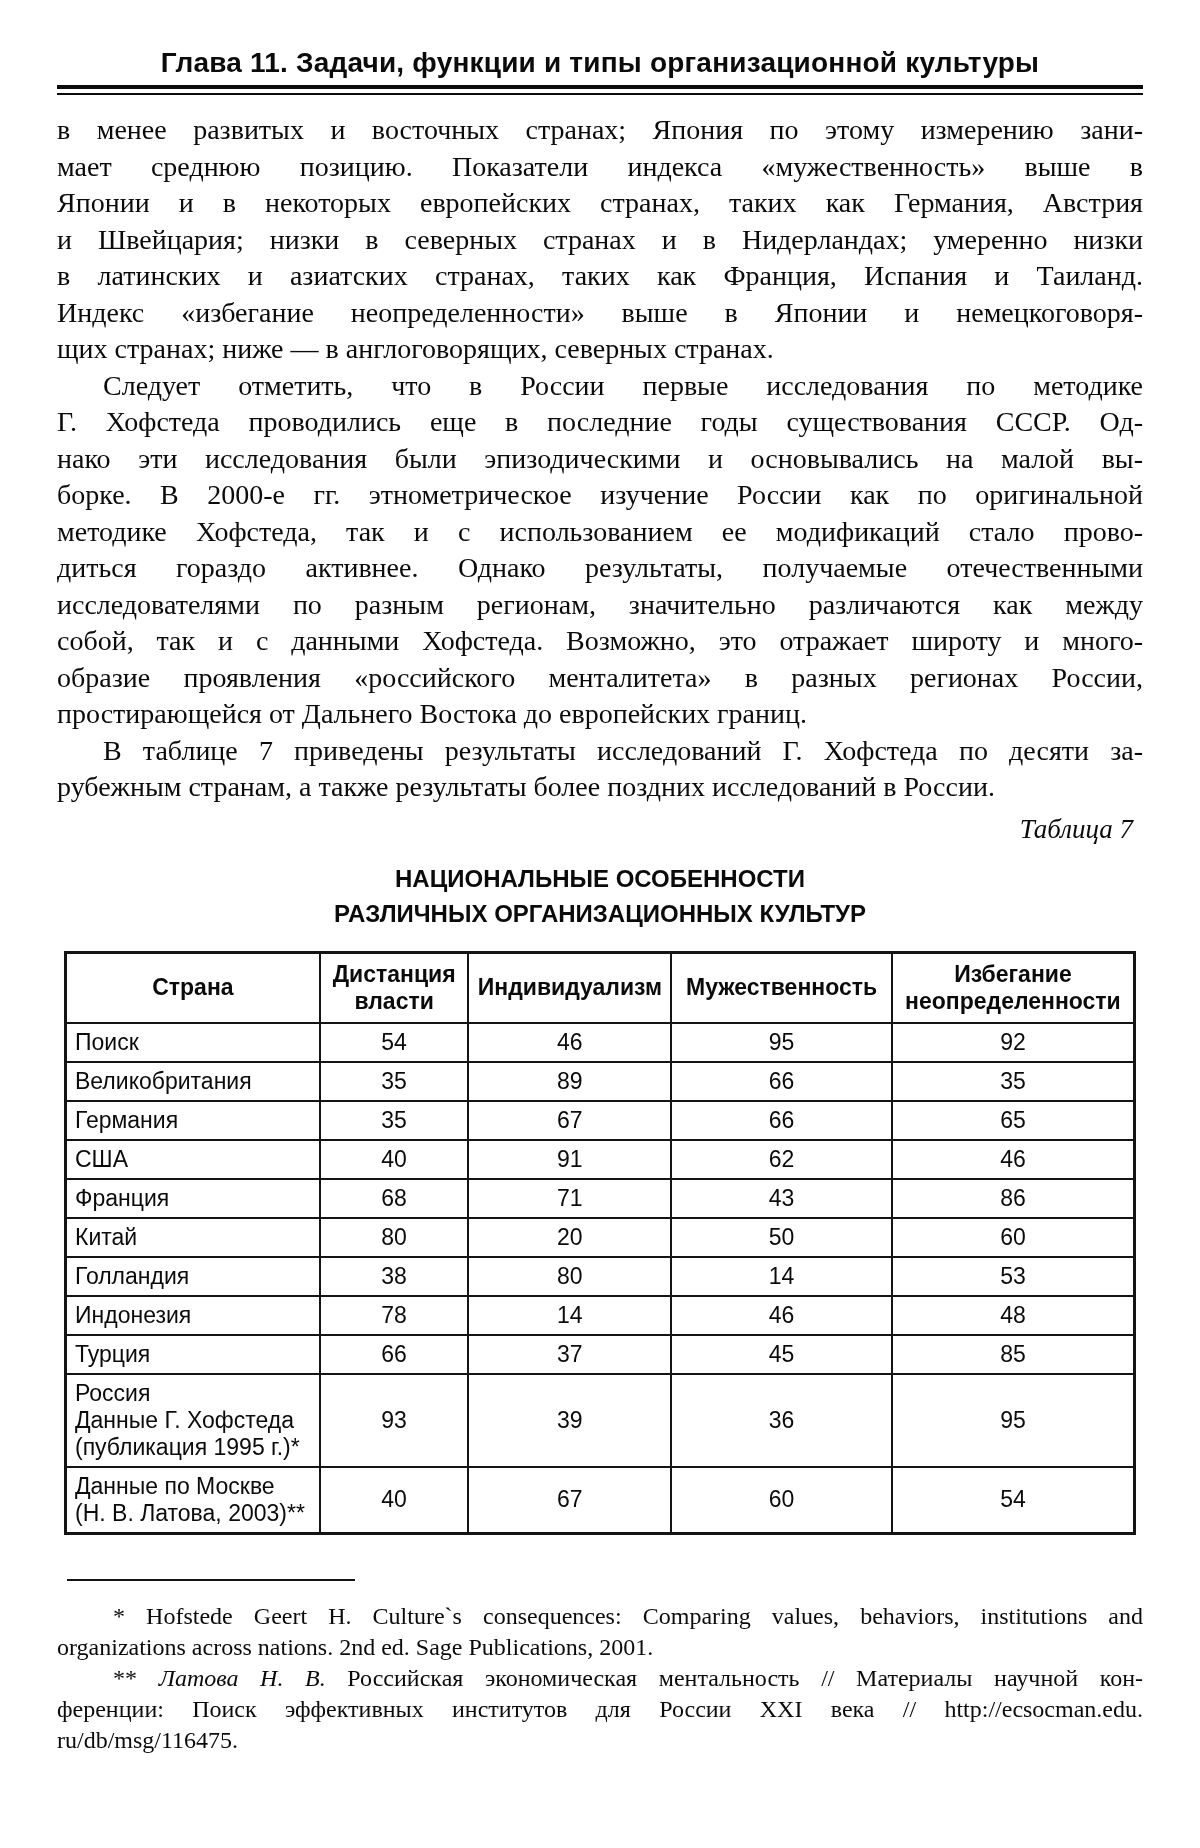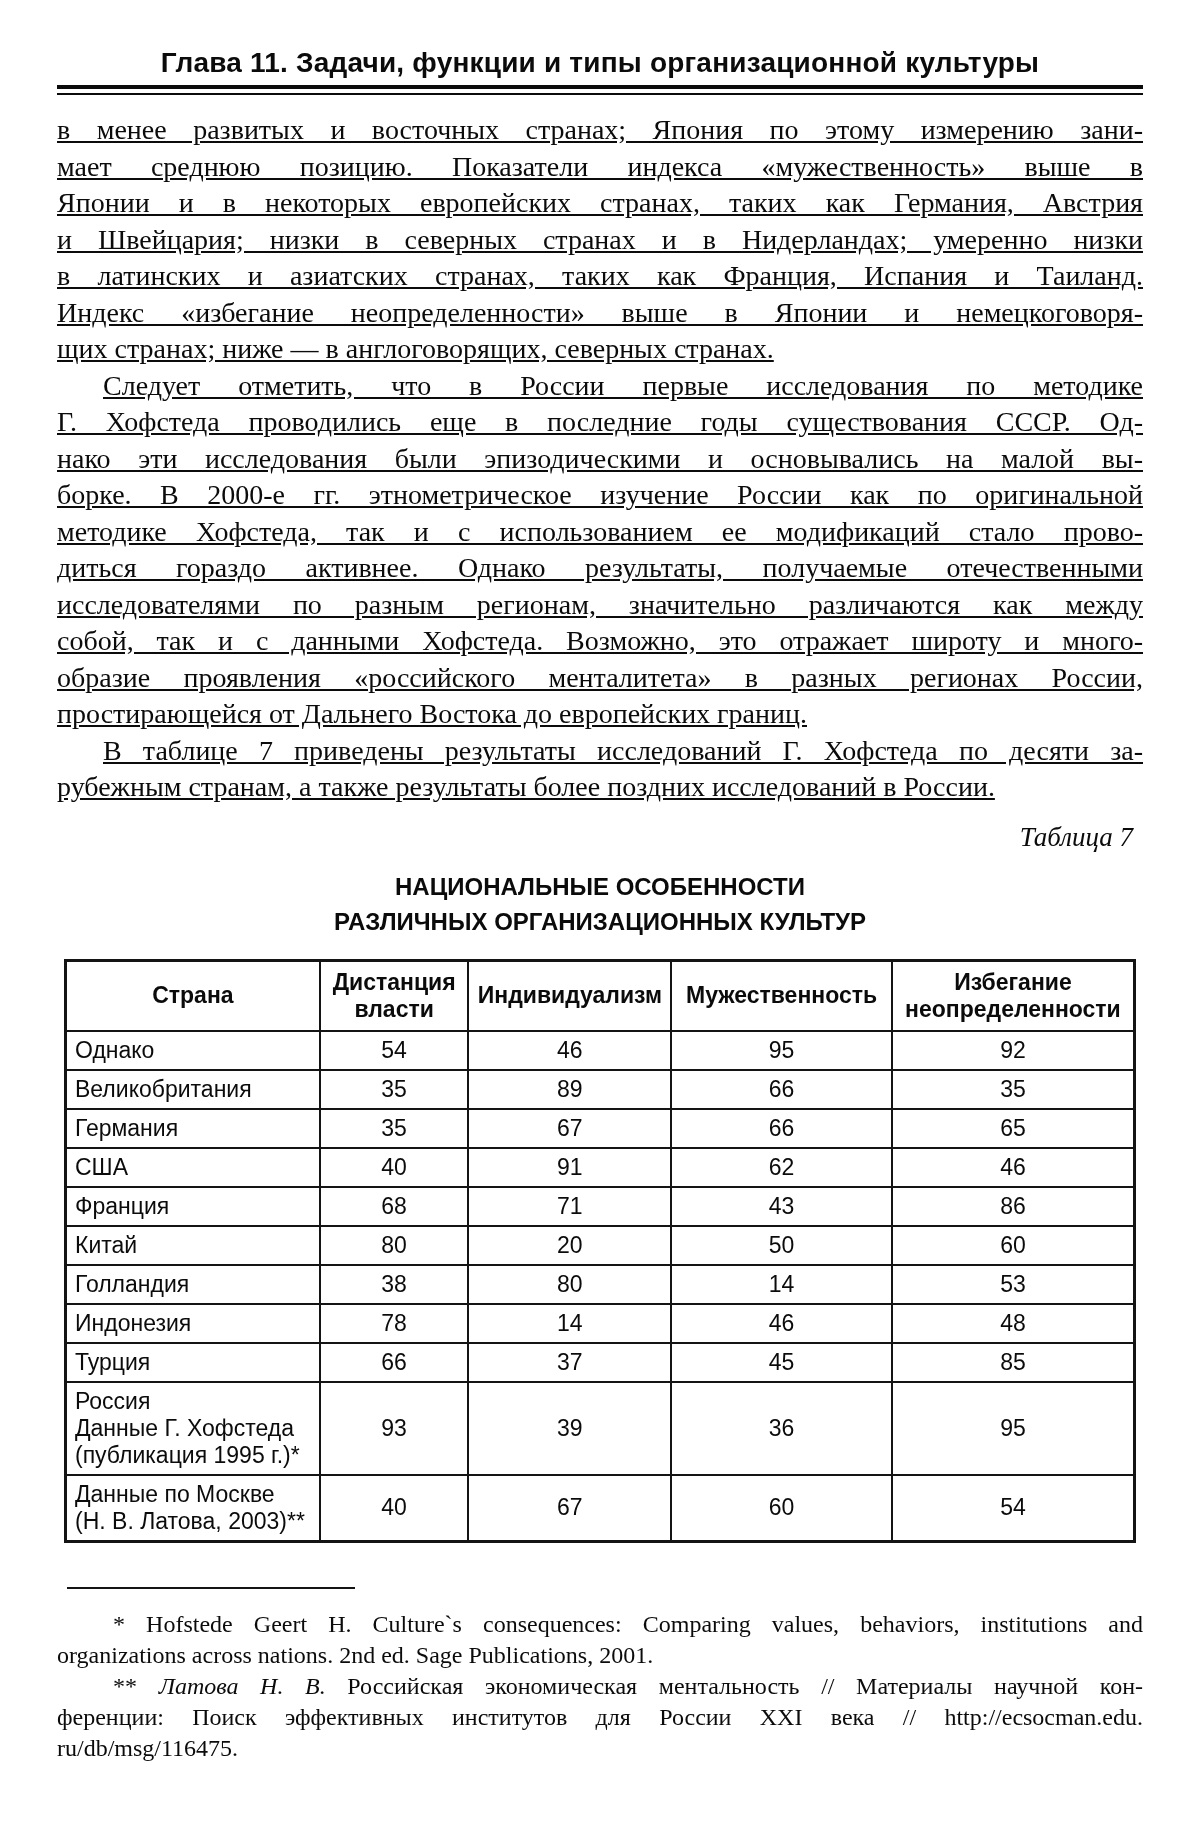--- a/index.html
+++ b/index.html
@@ -24,31 +24,30 @@
     margin-top: 9px;
     height: 4px;
     border-top: 4px solid #0b0b0b;
     border-bottom: 2px solid #0b0b0b;
   }
 
   .body-text {
     margin-top: 17px;
     font-size: 28px;
     line-height: 36.5px;
-    text-decoration: underline;
   }
   .line {
     text-align: justify;
     text-align-last: justify;
   }
   .line.last { text-align-last: left; }
   .paragraph.indent .line:first-child { text-indent: 46px; }
 
   .table-label {
-    margin-top: 16px;
+    margin-top: 8px;
     text-align: right;
     font-style: italic;
     font-size: 27px;
     padding-right: 10px;
   }
   .table-title {
     margin-top: 16px;
     text-align: center;
     font-family: "Liberation Sans", sans-serif;
     font-weight: bold;
@@ -149,21 +148,21 @@
           <th>Страна</th>
           <th>Дистанция власти</th>
           <th>Индивидуализм</th>
           <th>Мужественность</th>
           <th>Избегание неопределенности</th>
         </tr>
     </thead>
     <tbody>
         <tr>
           <td class="country">
-            <div>Однако</div>
+            <div>Поиск</div>
           </td>
           <td class="num">54</td>
           <td class="num">46</td>
           <td class="num">95</td>
           <td class="num">92</td>
         </tr>
         <tr>
           <td class="country">
             <div>Великобритания</div>
           </td>

